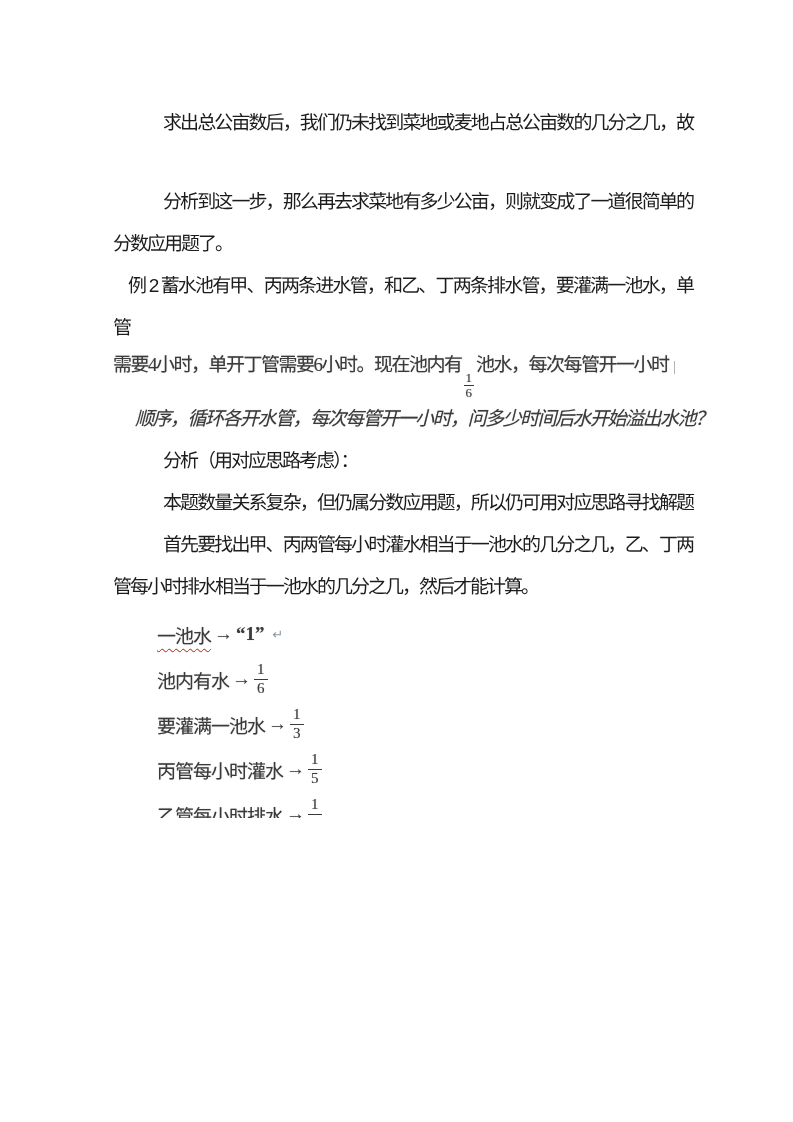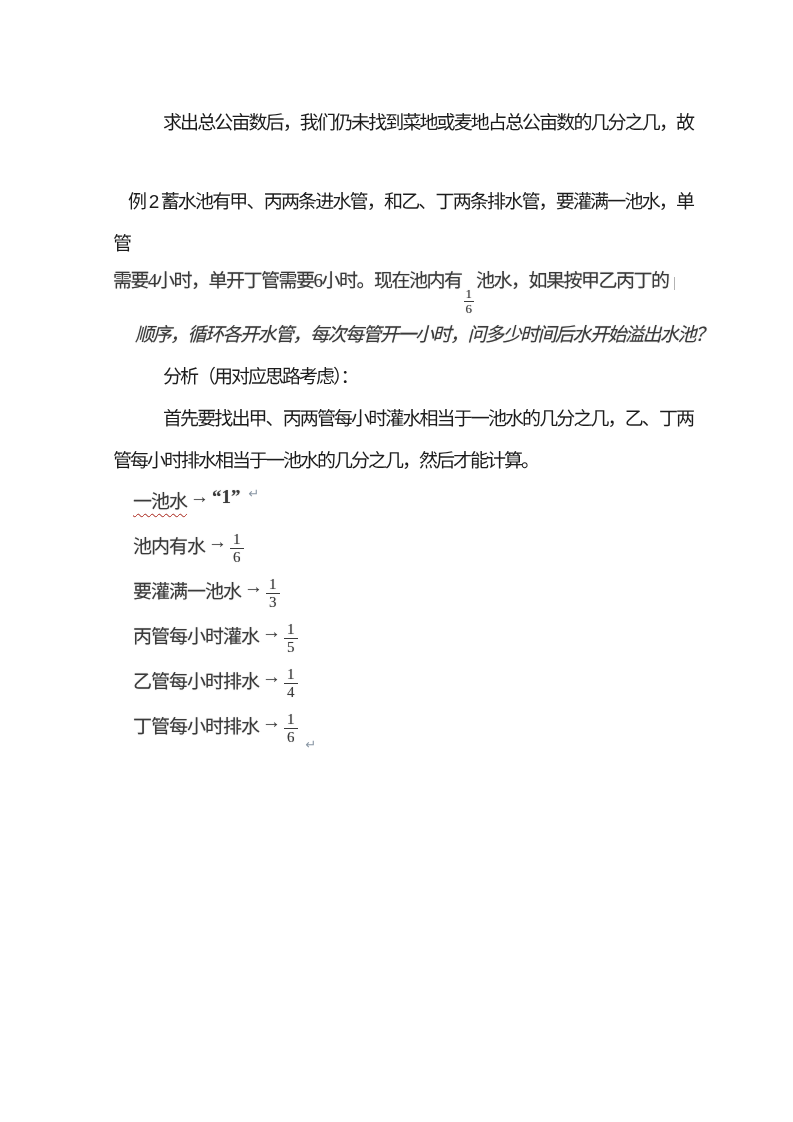--- a/index.html
+++ b/index.html
@@ -47,22 +47,22 @@
   .ifrac .num{padding:0 2px;border-bottom:1px solid #3a3a3a;}
   .caret{
     display:inline-block;width:1px;height:13px;background:#b3b3b3;
     margin-left:5px;vertical-align:-3px;
   }
   .analysis-start{margin-top:3px;}
 
   
   .mapping{margin:4px 0 0 20px;}
   .map-row{
-    display:flex;align-items:flex-start;height:45px;
-    white-space:nowrap;font-size:19px;letter-spacing:-1px;
+    display:flex;align-items:center;height:45px;
+    white-space:nowrap;font-size:19px;letter-spacing:-1px;margin-left:24px;
   }
   .red-wavy{
     text-decoration:underline;
     text-decoration-style:wavy;
     text-decoration-color:#c23a2f;
     text-decoration-thickness:1px;
     text-underline-offset:5px;
   }
   .map-arrow{margin:0 3px;letter-spacing:0;}
   .map-quoted{font-weight:600;letter-spacing:0;}
@@ -80,41 +80,46 @@
 </head>
 <body>
 
 <div class="page">
   <div class="content">
 
     <div class="para gap-after">
       <div class="line jfull indent-2">求出总公亩数后，我们仍未找到菜地或麦地占总公亩数的几分之几，故</div>
     </div>
 
+    <div class="para">
+      <div class="line jfull indent-2">分析到这一步，那么再去求菜地有多少公亩，则就变成了一道很简单的</div>
+      <div class="line">分数应用题了。</div>
+    </div>
 
     <div class="para">
       <div class="line jfull indent-ex">例 2 蓄水池有甲、丙两条进水管，和乙、丁两条排水管，要灌满一池水，单</div>
       <div class="line">管</div>
     </div>
 
     <div class="para scan scan-block">
       <div class="scan-line">
         <span>需要4小时，单开丁管需要6小时。现在池内有</span><span class="ifrac">
             <span class="num">1</span>
             <span class="den">6</span>
-          </span><span>池水，如果按甲乙丙丁的</span><span class="caret"></span>
+          </span><span>池水，每次每管开一小时</span><span class="caret"></span>
       </div>
       <div class="scan-line scan-line-2">顺序，循环各开水管，每次每管开一小时，问多少时间后水开始溢出水池？</div>
     </div>
 
     <div class="para analysis-start">
       <div class="line indent-2">分析（用对应思路考虑）：</div>
     </div>
 
     <div class="para">
+      <div class="line jfull indent-2">本题数量关系复杂，但仍属分数应用题，所以仍可用对应思路寻找解题</div>
     </div>
 
     <div class="para">
       <div class="line jfull indent-2">首先要找出甲、丙两管每小时灌水相当于一池水的几分之几，乙、丁两</div>
       <div class="line">管每小时排水相当于一池水的几分之几，然后才能计算。</div>
     </div>
 
     <div class="mapping scan">
 
       <div class="map-row">

